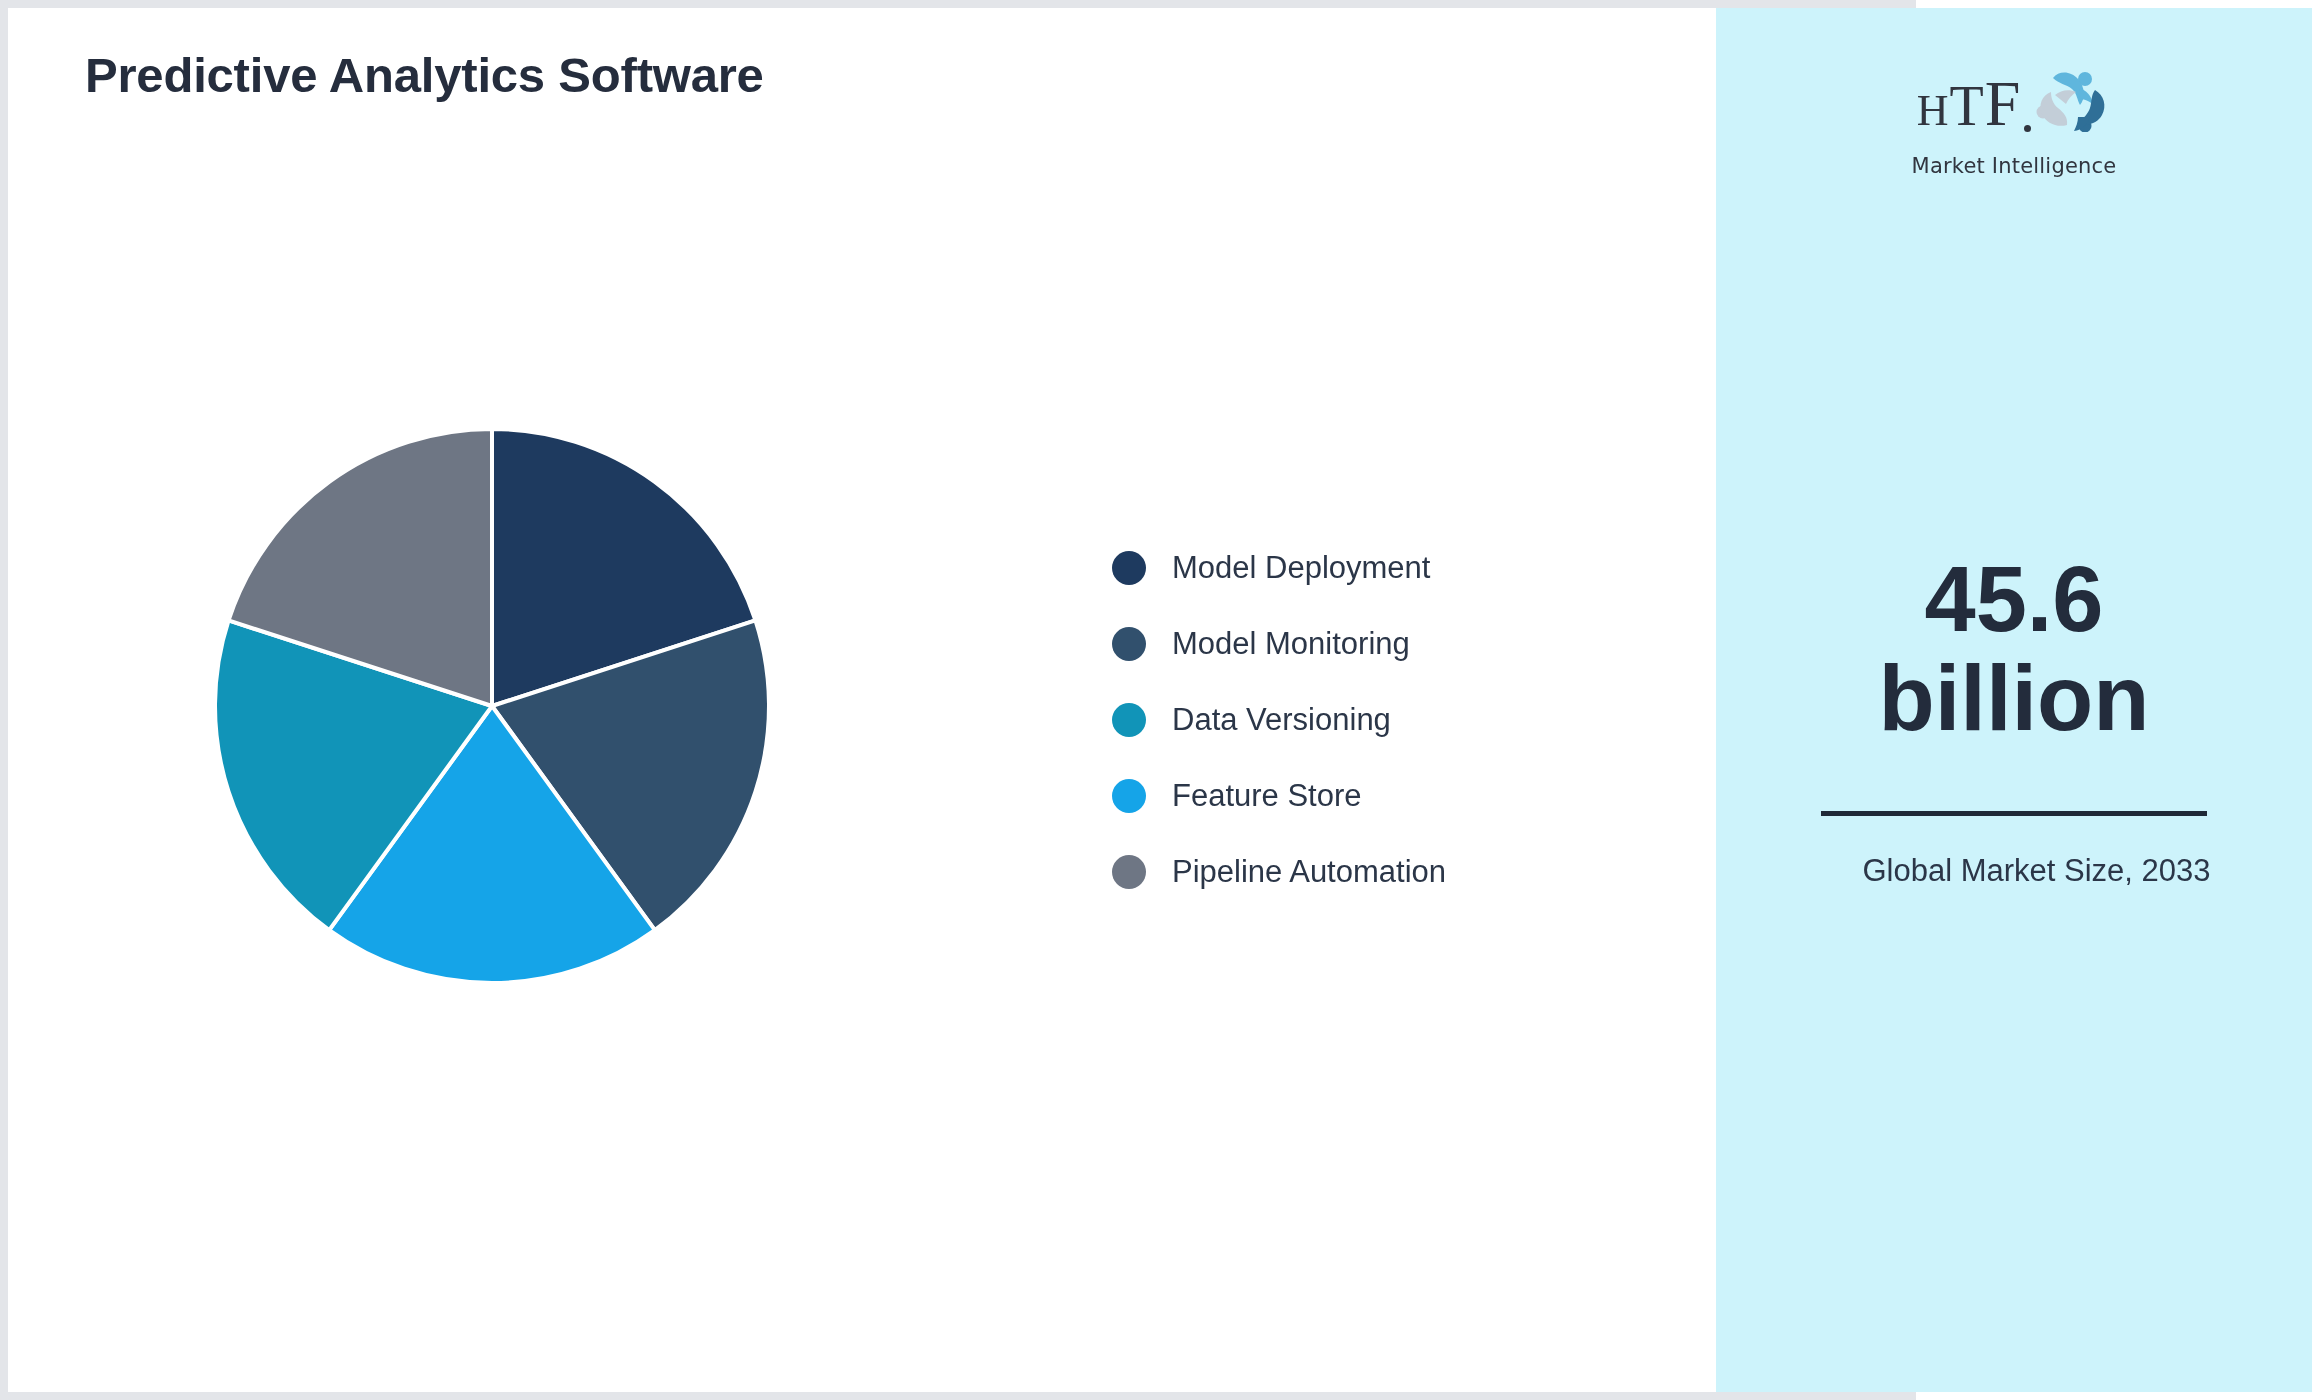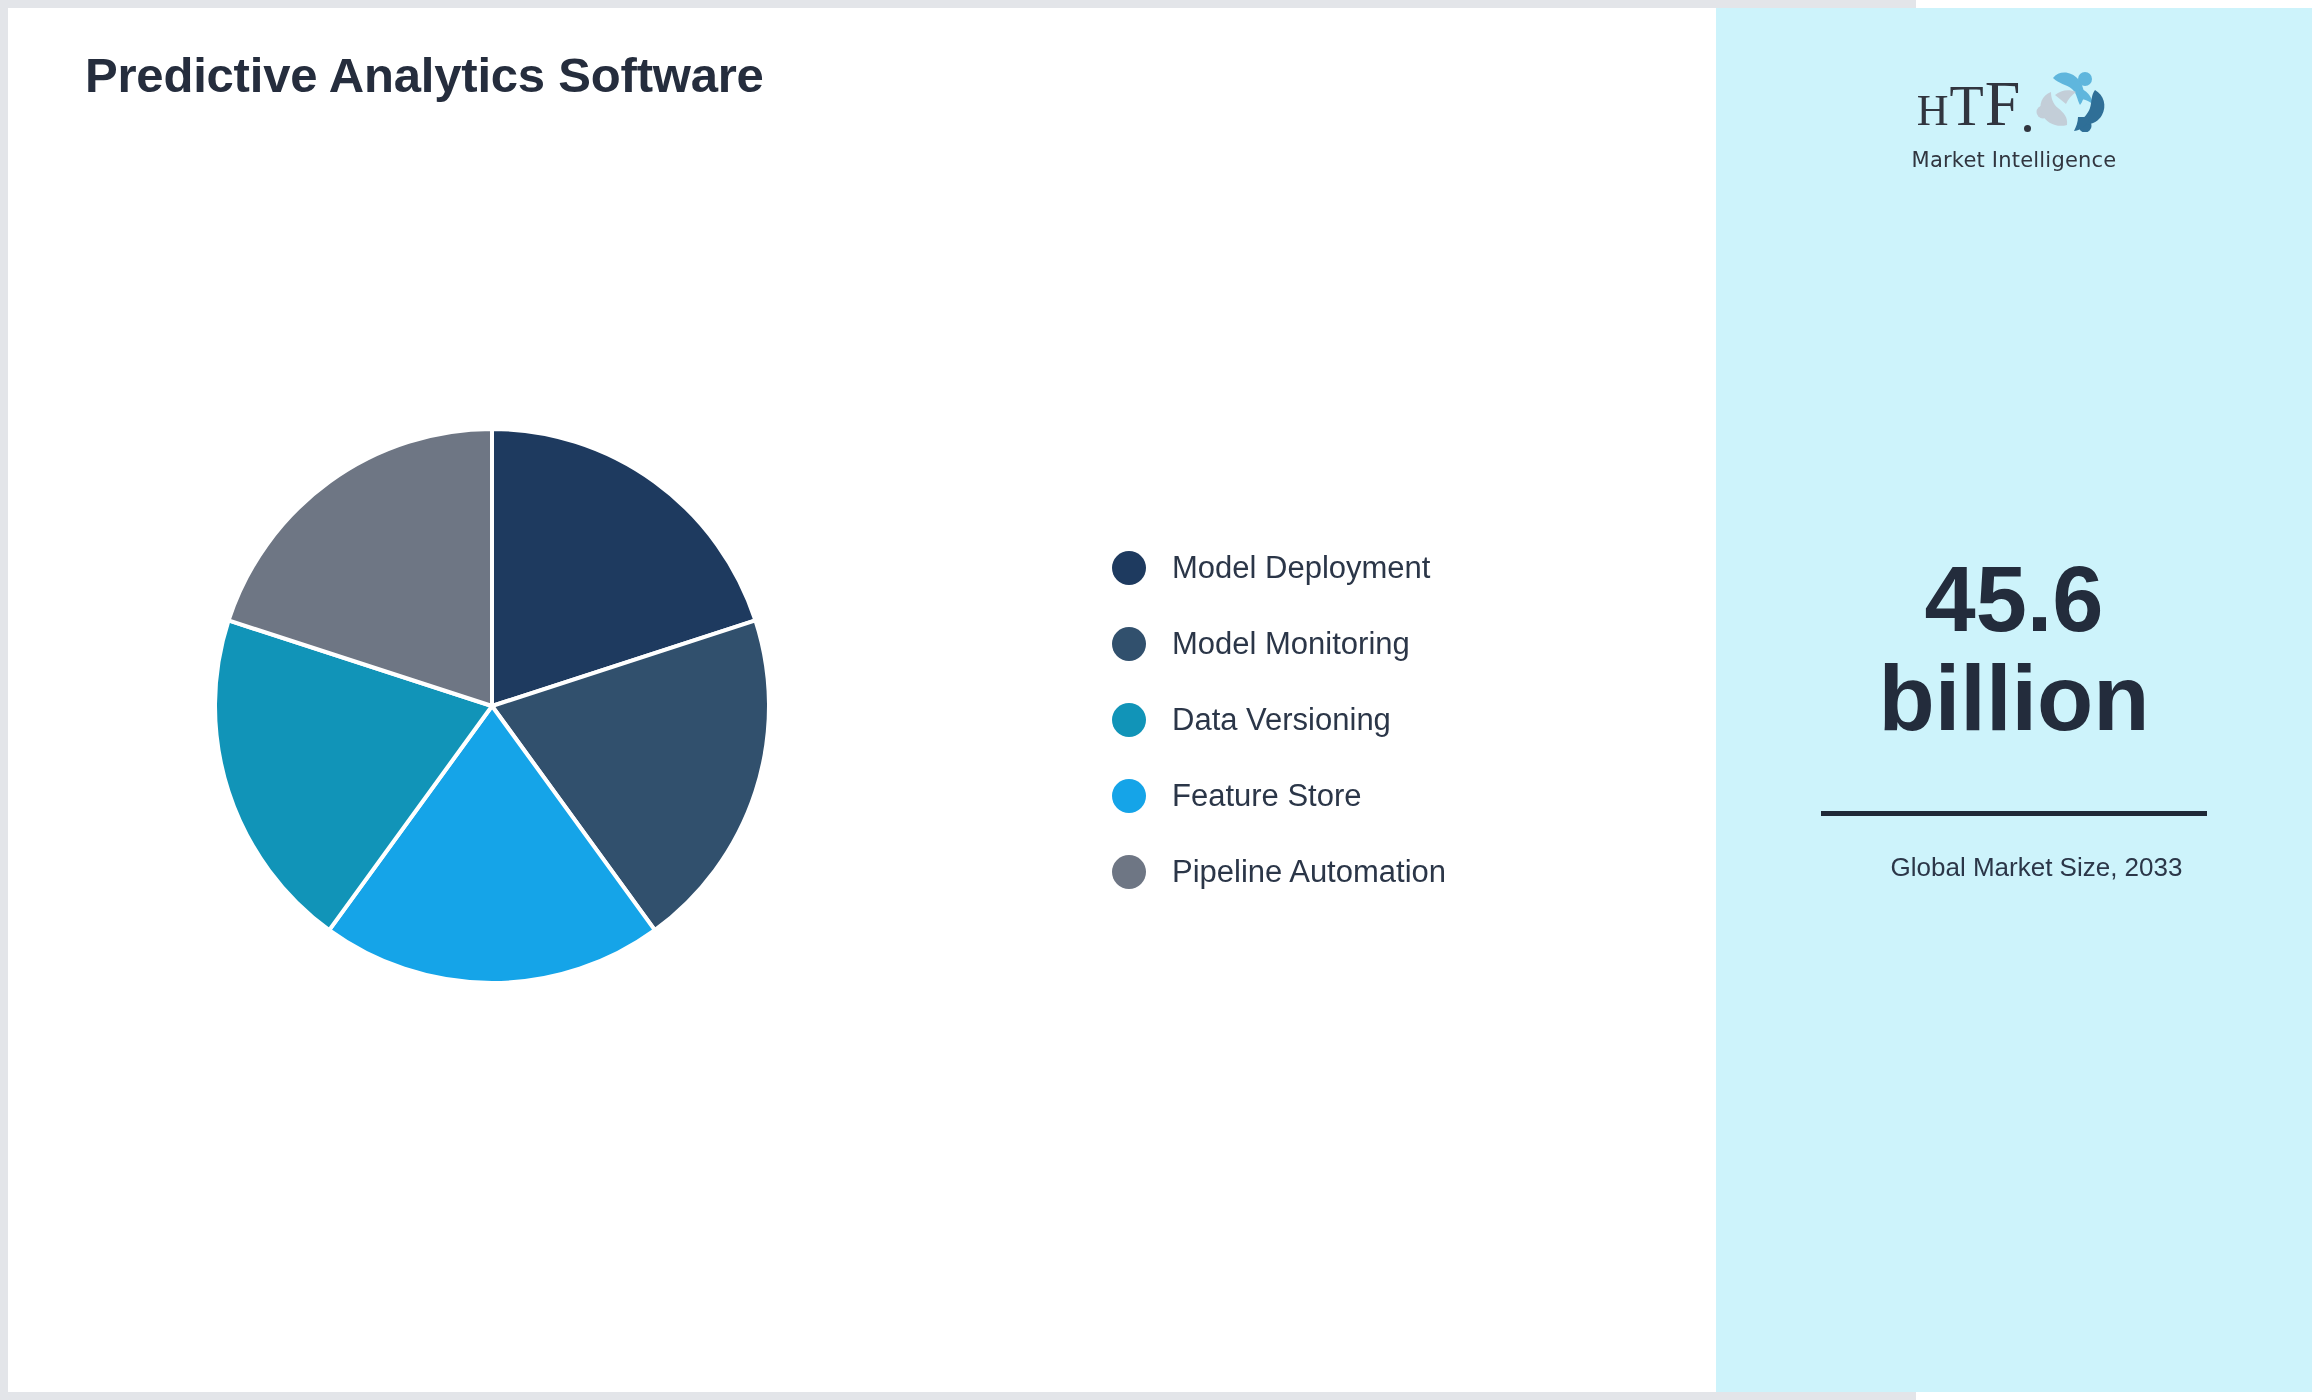--- a/index.html
+++ b/index.html
@@ -124,21 +124,21 @@
     background: #31353f;
     margin-left: 3px;
     align-self: flex-end;
     margin-bottom: 4px;
   }
   .logo-mark { margin-left: 2px; }
   .logo-sub {
     font-family: "DejaVu Sans", sans-serif;
     font-size: 21px;
     color: #31353f;
-    margin-top: 12px;
+    margin-top: 18px;
     letter-spacing: 0.2px;
   }
 
   .stat-block {
     position: absolute;
     left: 0;
     right: 0;
     top: 542px;
     text-align: center;
   }
@@ -150,21 +150,21 @@
     padding: 0 40px;
   }
   .stat-divider {
     width: 386px;
     height: 5px;
     background: #1f2937;
     margin: 62px auto 0 auto;
   }
   .stat-caption {
     margin-top: 34px;
-    font-size: 26px;
+    font-size: 31px;
     color: #2b3648;
     line-height: 1.35;
     padding: 0 62px;
     margin-left: 45px;
   }
 </style>
 </head>
 <body>
 
 <div class="infographic">

